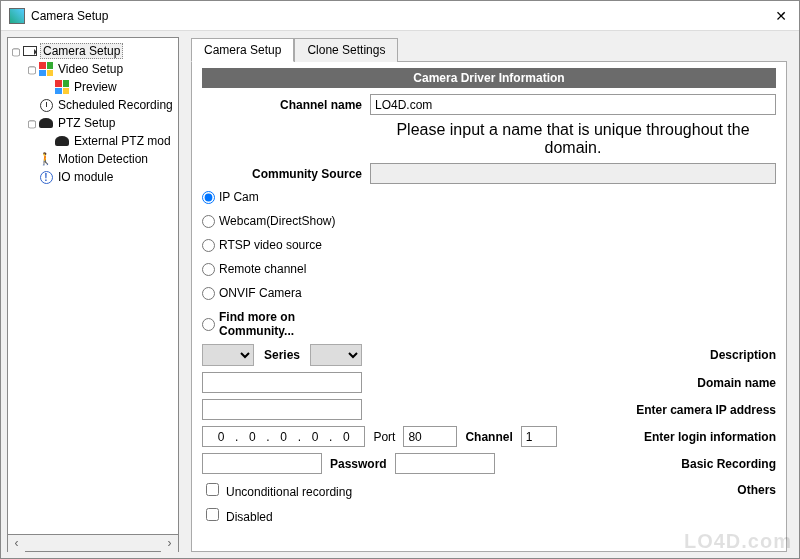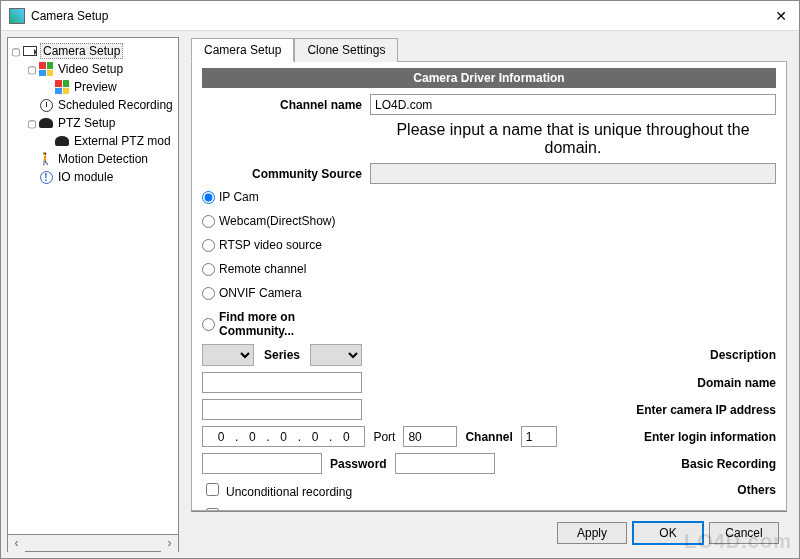--- a/index.html
+++ b/index.html
@@ -237,22 +237,17 @@
           </label>
 
           <div class="label">Others</div>
           <label class="check-row">
             <input type="checkbox" style="">
             <span>Disabled</span>
           </label>
         </div>
       </div>
 
-      <div class="footer">
-        <button class="btn">Apply</button>
-        <button class="btn focus">OK</button>
-        <button class="btn">Cancel</button>
-      </div>
     </div>
   </div>
 
   <div class="watermark">LO4D.com</div>
 </div>
 
 </body></html>

